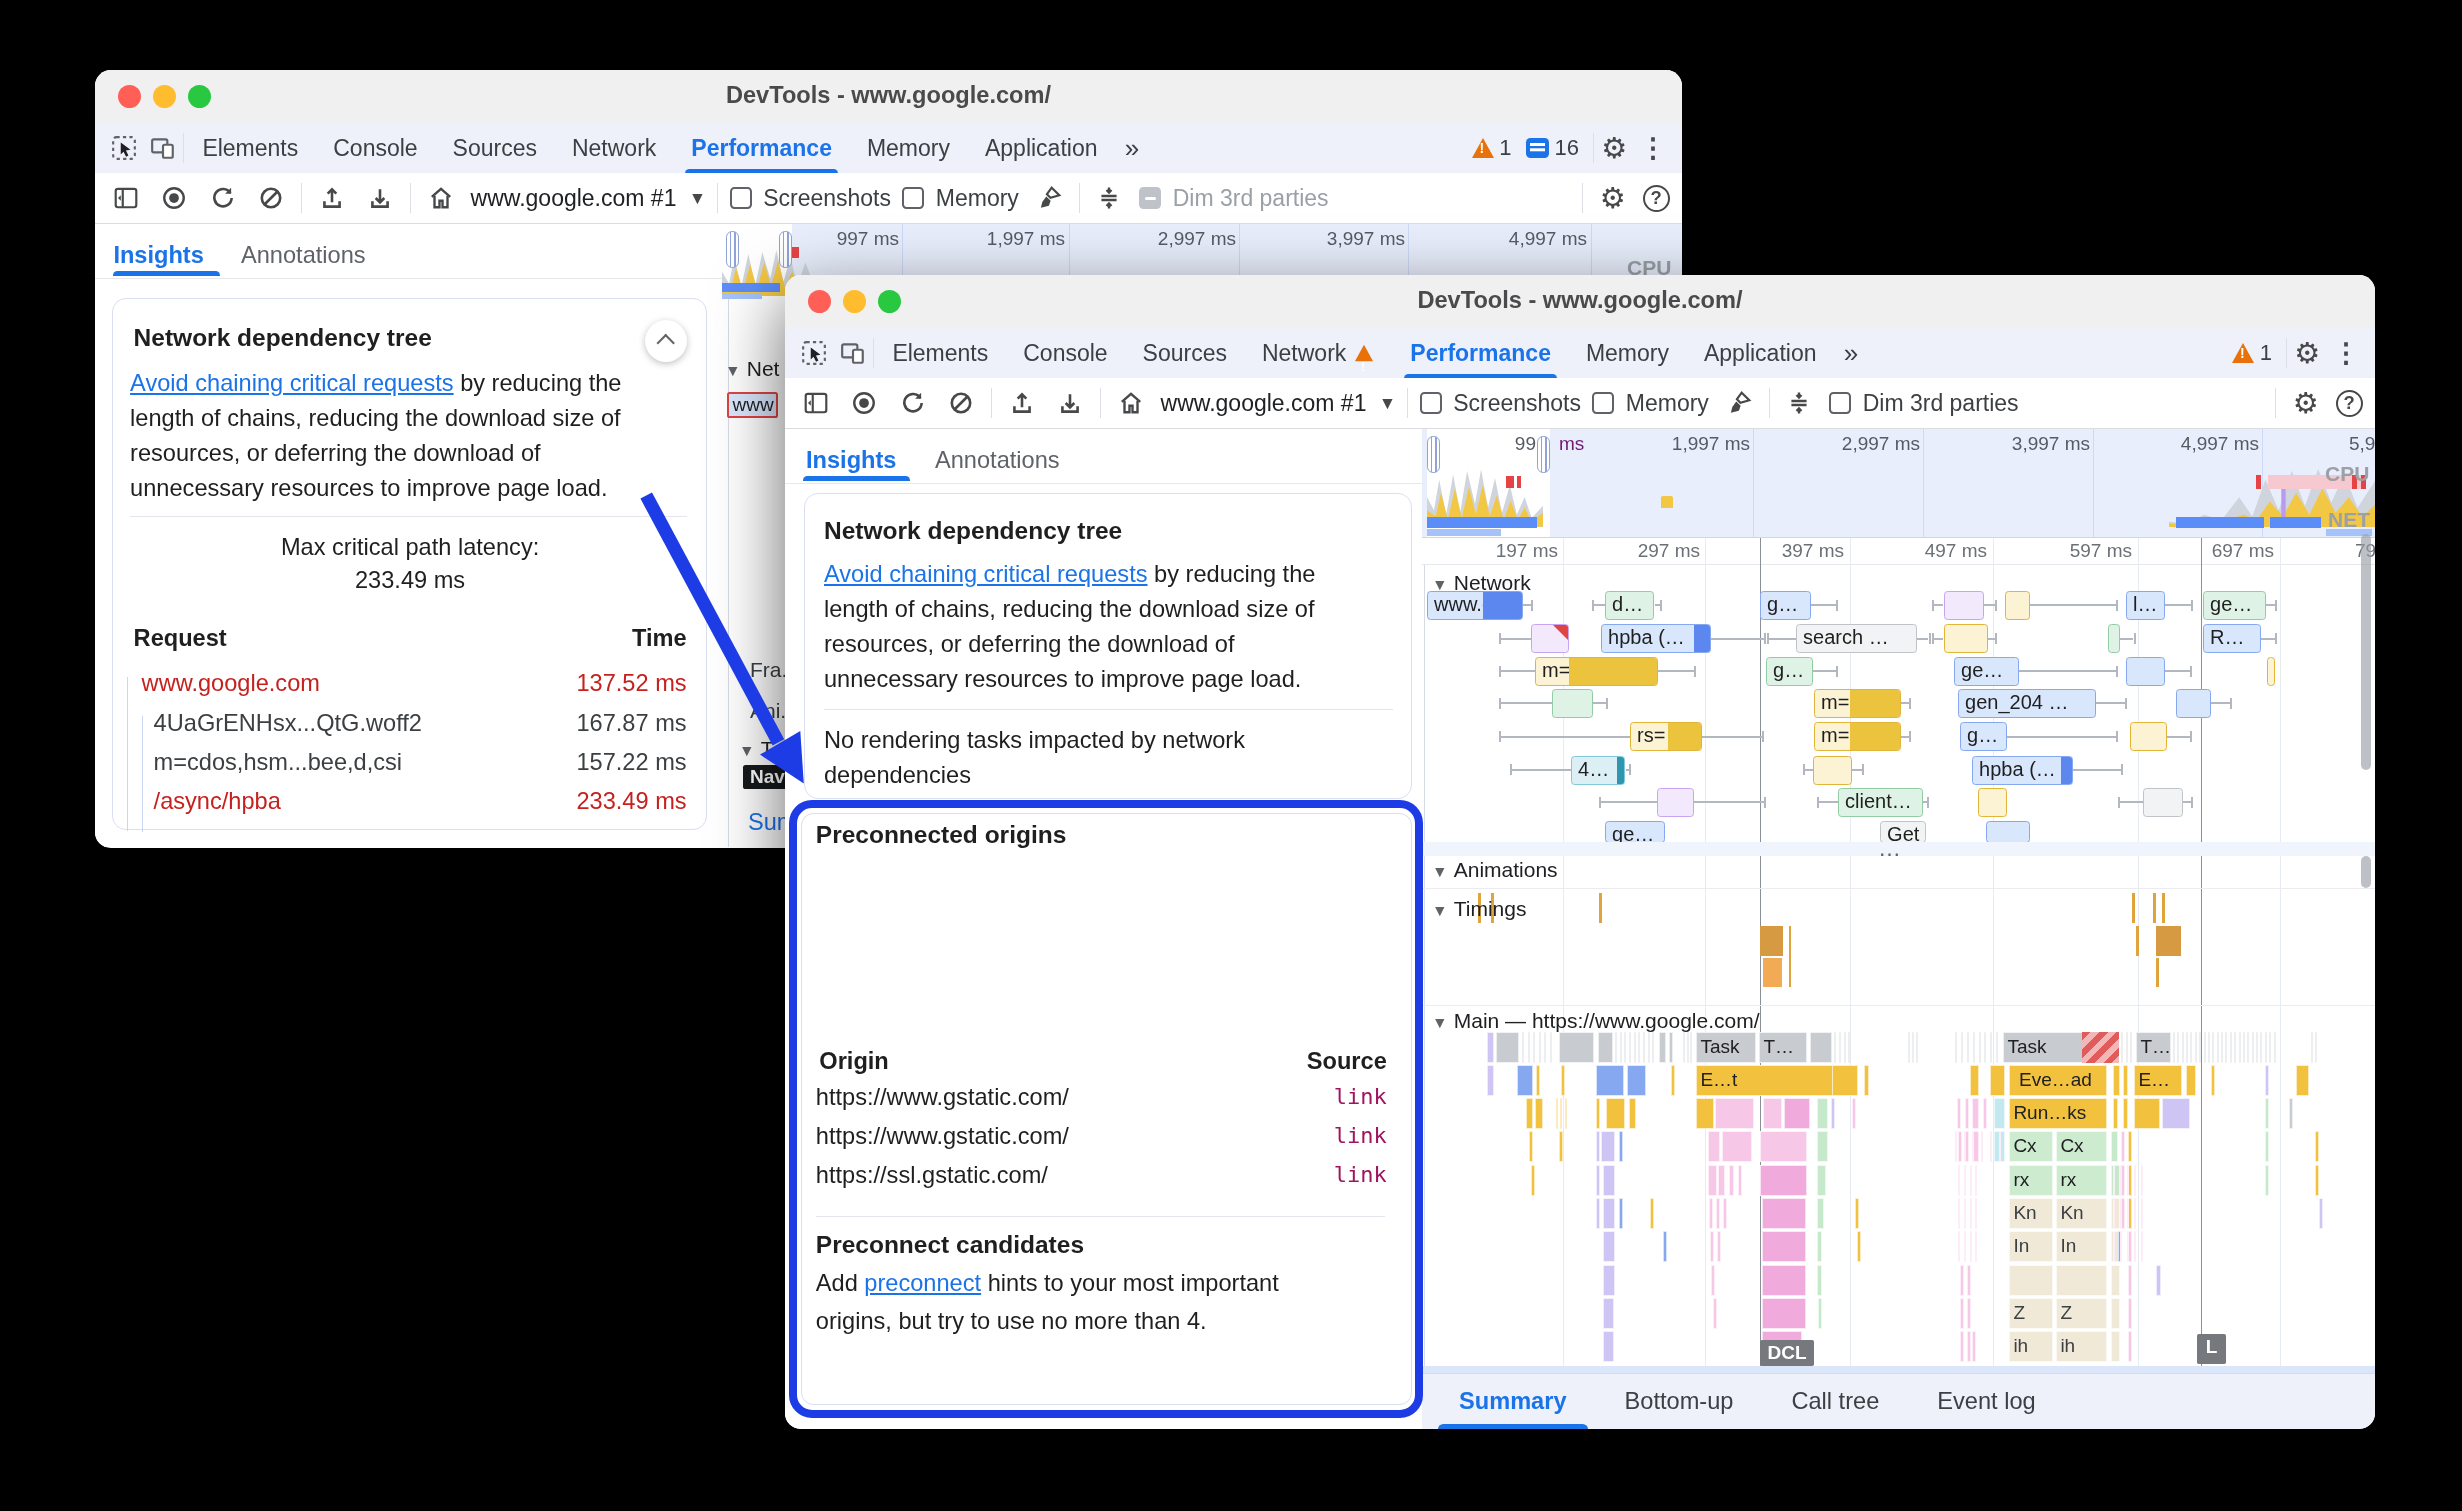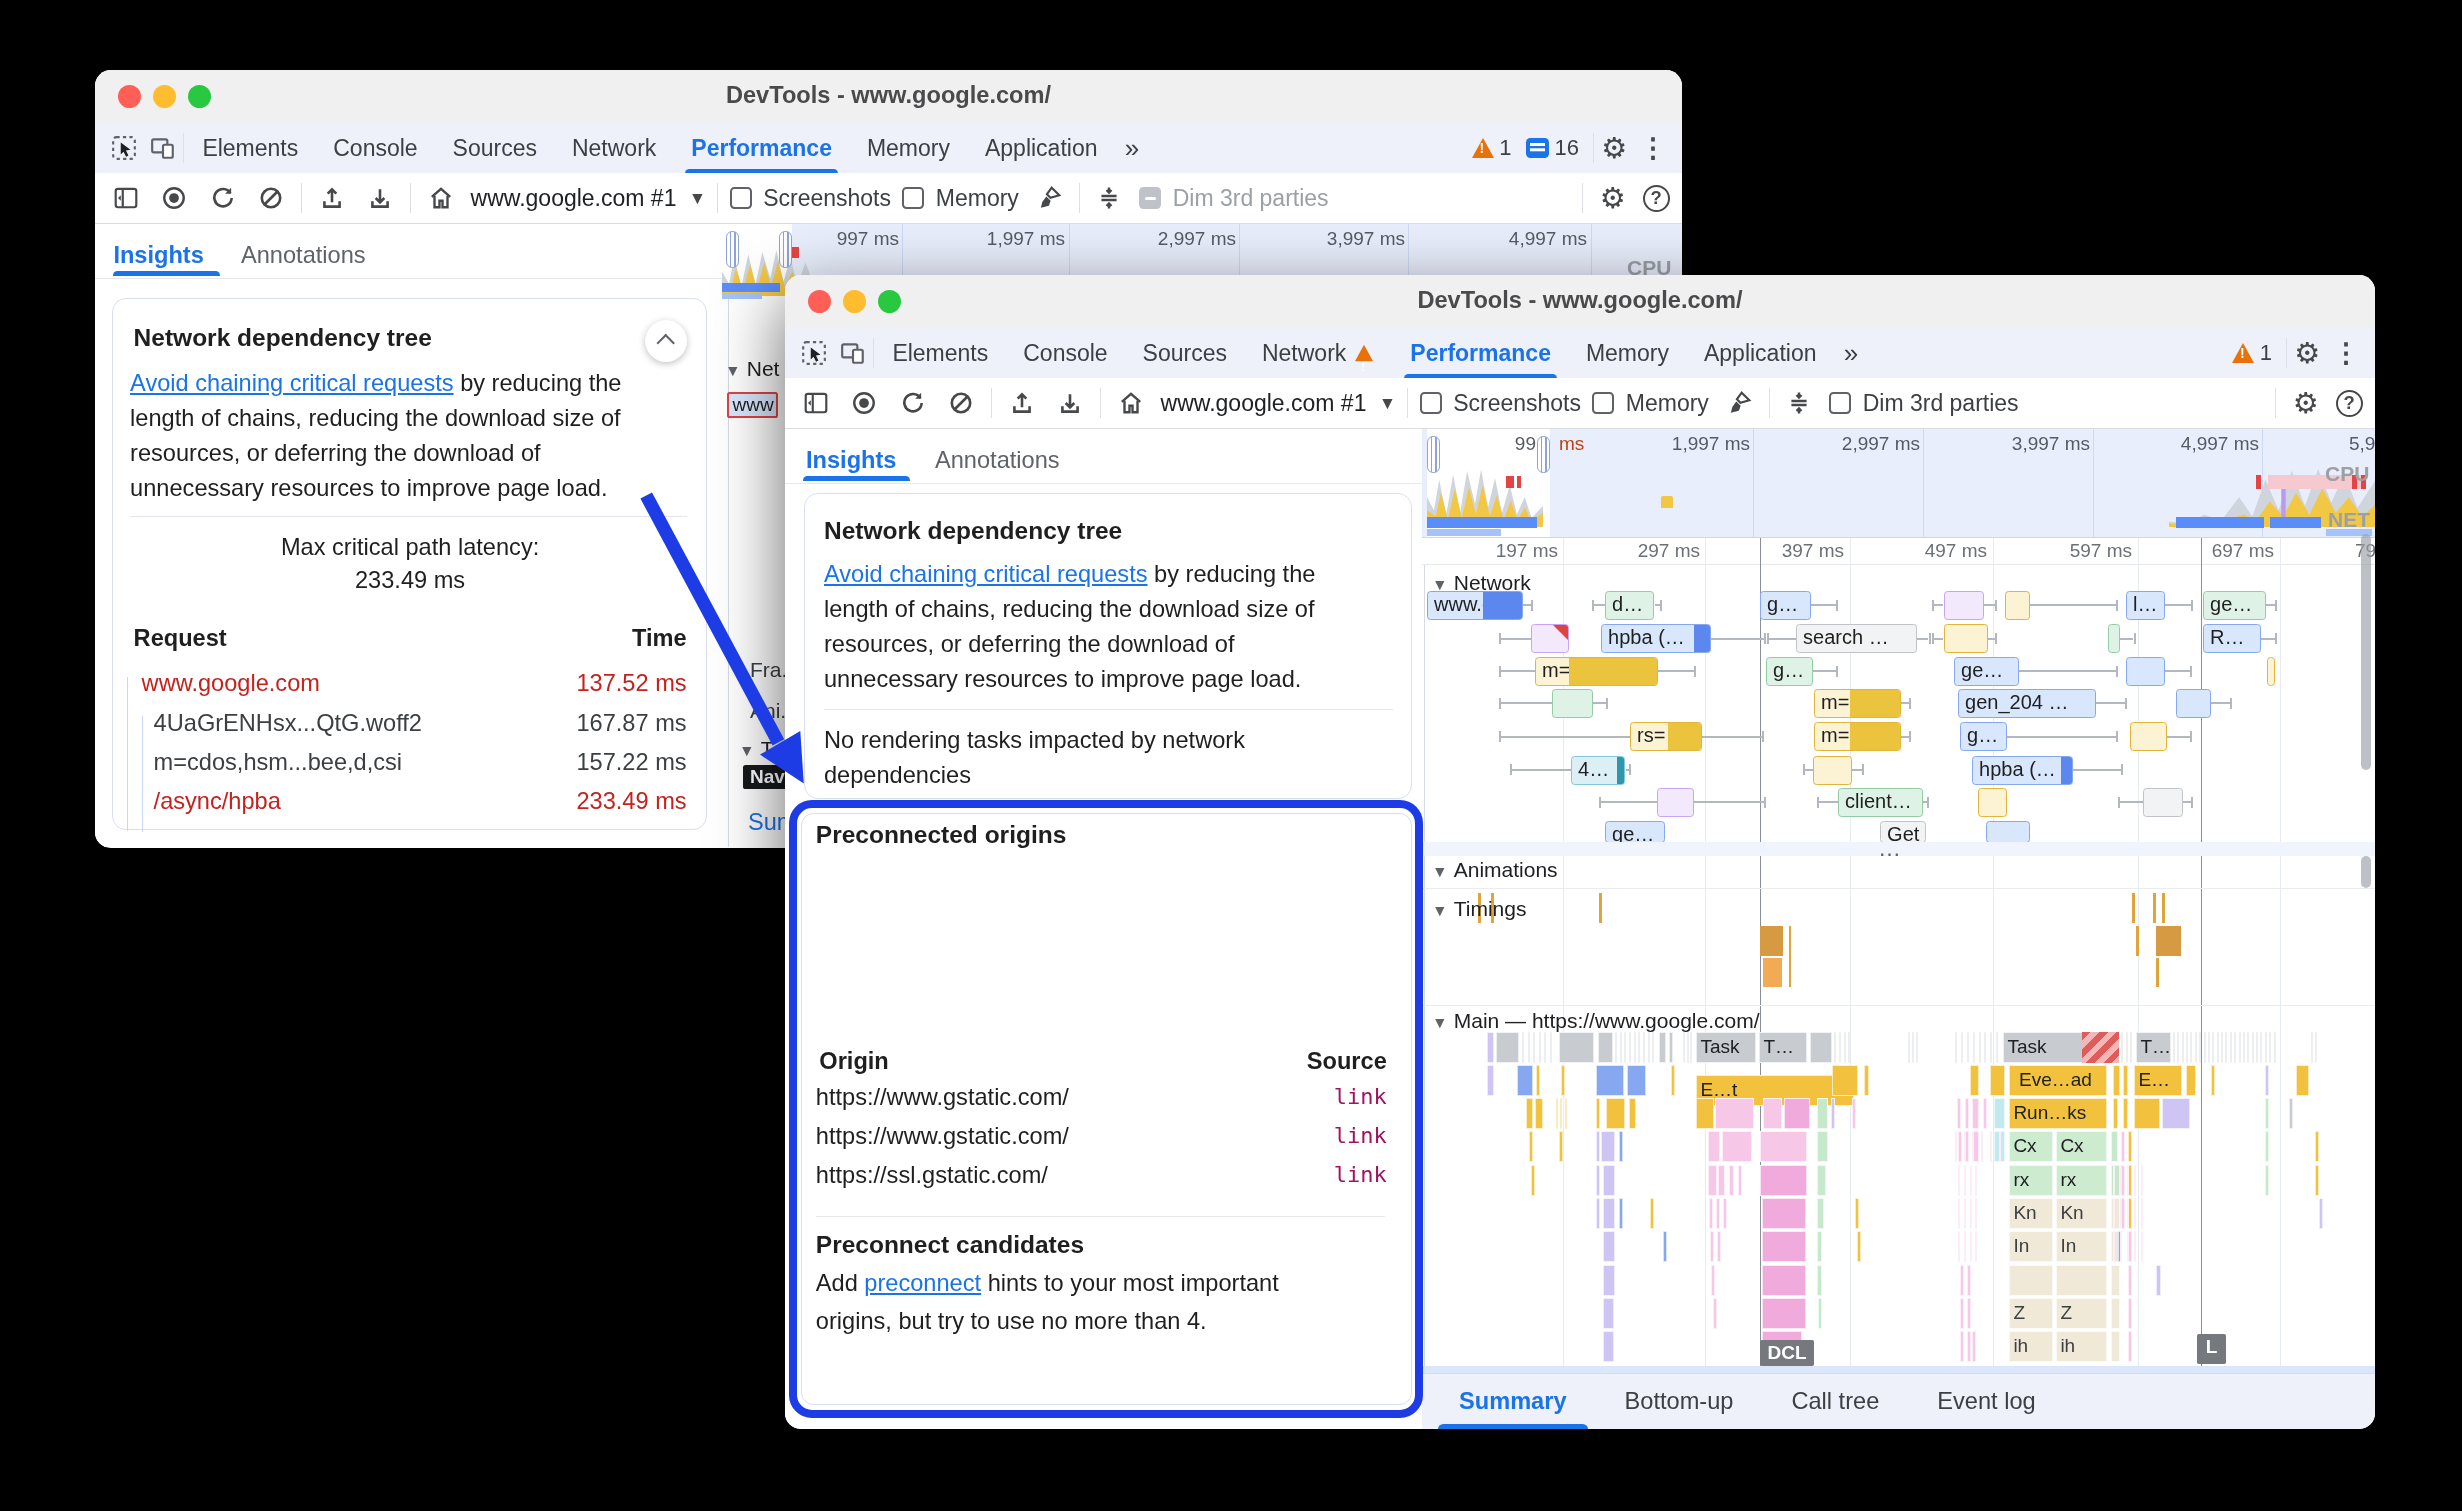--- a/index.html
+++ b/index.html
@@ -468,21 +468,21 @@
         <div class="ovl" style="left: 851px; top: 158px;">1,997 ms</div>
         <div class="abs" style="left: 968px; top: 154px; width: 0.9px; height: 108px; background: rgb(205, 217, 247);"></div>
         <div class="ovl" style="left: 1021px; top: 158px;">2,997 ms</div>
         <div class="abs" style="left: 1138px; top: 154px; width: 0.9px; height: 108px; background: rgb(205, 217, 247);"></div>
         <div class="ovl" style="left: 1191px; top: 158px;">3,997 ms</div>
         <div class="abs" style="left: 1308px; top: 154px; width: 0.9px; height: 108px; background: rgb(205, 217, 247);"></div>
         <div class="ovl" style="left: 1360px; top: 158px;">4,997 ms</div>
         <div class="abs" style="left: 1477px; top: 154px; width: 0.9px; height: 108px; background: rgb(205, 217, 247);"></div>
       </div>
     <div class="ovl" style="left:637px;top:158px">99</div>
-    <div class="abs" style="left:774px;top:158px;font-size:19px;color:#c2410c">ms</div>
+    <div class="abs" style="left:774px;top:158px;font-size:19px;color:#701a75">ms</div>
     <div class="abs" style="left:1564px;top:158px;font-size:19px;color:#565b63">5,9</div>
     <svg class="abs" style="left:642px;top:187px" width="116" height="65" viewBox="0 0 133 74">
       <polygon fill="#d0d4dc" points="0,74 0,40 8,55 14,20 22,60 30,14 38,58 46,10 55,48 62,8 70,52 78,18 86,58 95,26 103,60 112,40 120,64 133,50 133,74"></polygon>
       <polygon fill="#f2c744" points="0,74 0,55 10,62 16,35 24,66 32,30 40,64 48,28 56,60 64,26 72,62 80,38 88,66 96,44 104,66 112,52 120,68 133,58 133,74"></polygon>
     </svg>
     <svg class="abs" style="left:1384px;top:187px" width="207" height="65" viewBox="0 0 236 74">
       <polygon fill="#d0d4dc" points="0,74 0,68 20,70 40,60 60,66 80,40 95,62 110,20 125,55 140,10 155,50 170,8 185,46 200,14 215,52 236,20 236,74"></polygon>
       <polygon fill="#f2c744" points="0,74 0,70 30,71 60,68 85,60 100,66 115,45 130,62 145,35 160,60 175,30 190,58 205,40 220,62 236,48 236,74"></polygon>
       <rect x="128" y="26" width="5" height="48" fill="#b89af0"></rect>
     </svg>
@@ -729,21 +729,21 @@
         <div class="fb" style="left: 1489px; top: 757px; width: 1.9px; background: rgb(200, 203, 208); padding-left: 0px;"></div>
         <div class="fb" style="left: 1526px; top: 757px; width: 1.9px; background: rgb(200, 203, 208); padding-left: 0px;"></div>
         <div class="fb" style="left: 1530px; top: 757px; width: 1.9px; background: rgb(200, 203, 208); padding-left: 0px;"></div>
         <div class="fb" style="left: 702px; top: 790px; width: 7px; background: rgb(207, 197, 244);"></div>
         <div class="fb" style="left: 732px; top: 790px; width: 15.8px; background: rgb(134, 168, 241);"></div>
         <div class="fb" style="left: 751px; top: 790px; width: 4.4px; background: rgb(242, 193, 61);"></div>
         <div class="fb" style="left: 776px; top: 790px; width: 2.6px; background: rgb(242, 193, 61);"></div>
         <div class="fb" style="left: 811px; top: 790px; width: 28px; background: rgb(134, 168, 241);"></div>
         <div class="fb" style="left: 842px; top: 790px; width: 19px; background: rgb(134, 168, 241);"></div>
         <div class="fb" style="left: 886px; top: 790px; width: 3.5px; background: rgb(242, 193, 61);"></div>
-        <div class="fb" style="left: 911px; top: 790px; width: 158px; background: rgb(242, 193, 61); margin-top: 10px;">E…t</div>
+        <div class="fb" style="left: 911px; top: 790px; width: 158px; background: rgb(242, 193, 61);">E…t</div>
         <div class="fb" style="left: 1047px; top: 790px; width: 26px; background: rgb(242, 193, 61);"></div>
         <div class="fb" style="left: 1079px; top: 790px; width: 5.3px; background: rgb(242, 193, 61);"></div>
         <div class="fb" style="left: 1185px; top: 790px; width: 8.8px; background: rgb(242, 193, 61);"></div>
         <div class="fb" style="left: 1205px; top: 790px; width: 15px; background: rgb(242, 193, 61);"></div>
         <div class="fb" style="left: 1224px; top: 790px; width: 98px; background: rgb(242, 193, 61); padding-left: 10px;">Eve…ad</div>
         <div class="fb" style="left: 1328px; top: 790px; width: 7px; background: rgb(242, 193, 61);"></div>
         <div class="fb" style="left: 1338px; top: 790px; width: 5.3px; background: rgb(242, 193, 61);"></div>
         <div class="fb" style="left: 1349px; top: 790px; width: 48px; background: rgb(242, 193, 61);">E…</div>
         <div class="fb" style="left: 1401px; top: 790px; width: 9.6px; background: rgb(242, 193, 61);"></div>
         <div class="fb" style="left: 1426px; top: 790px; width: 4.4px; background: rgb(242, 193, 61);"></div>

